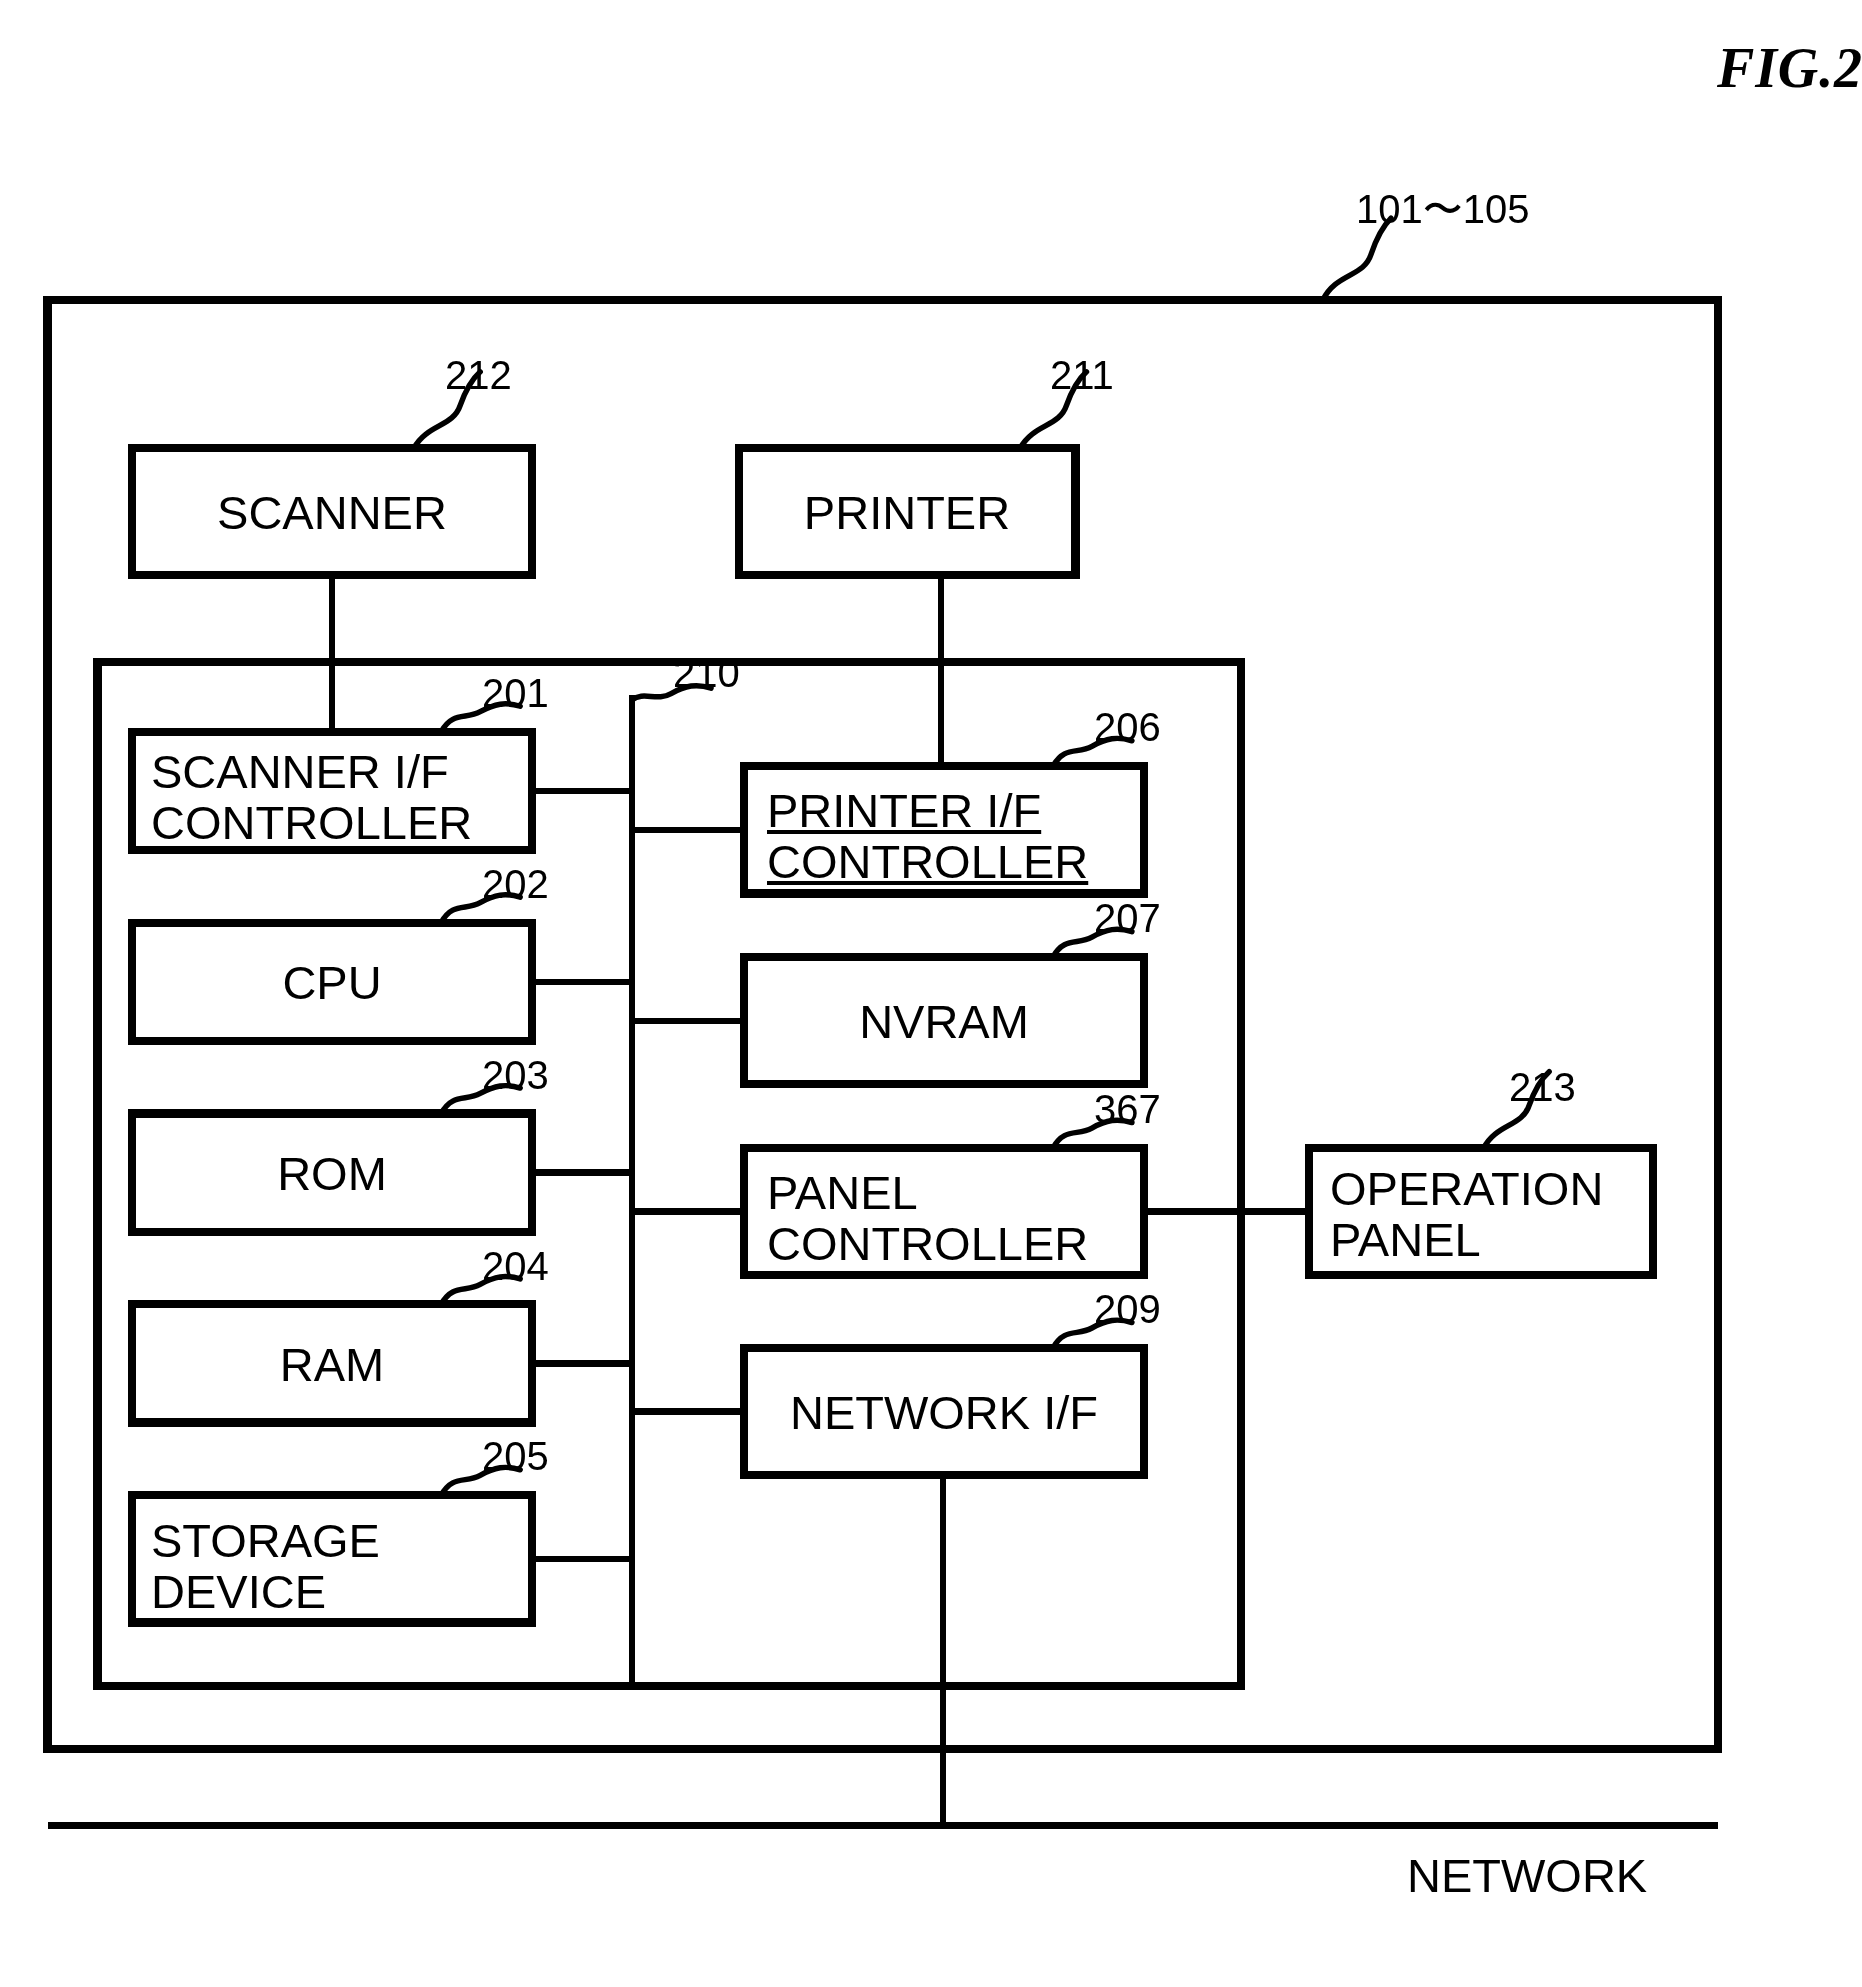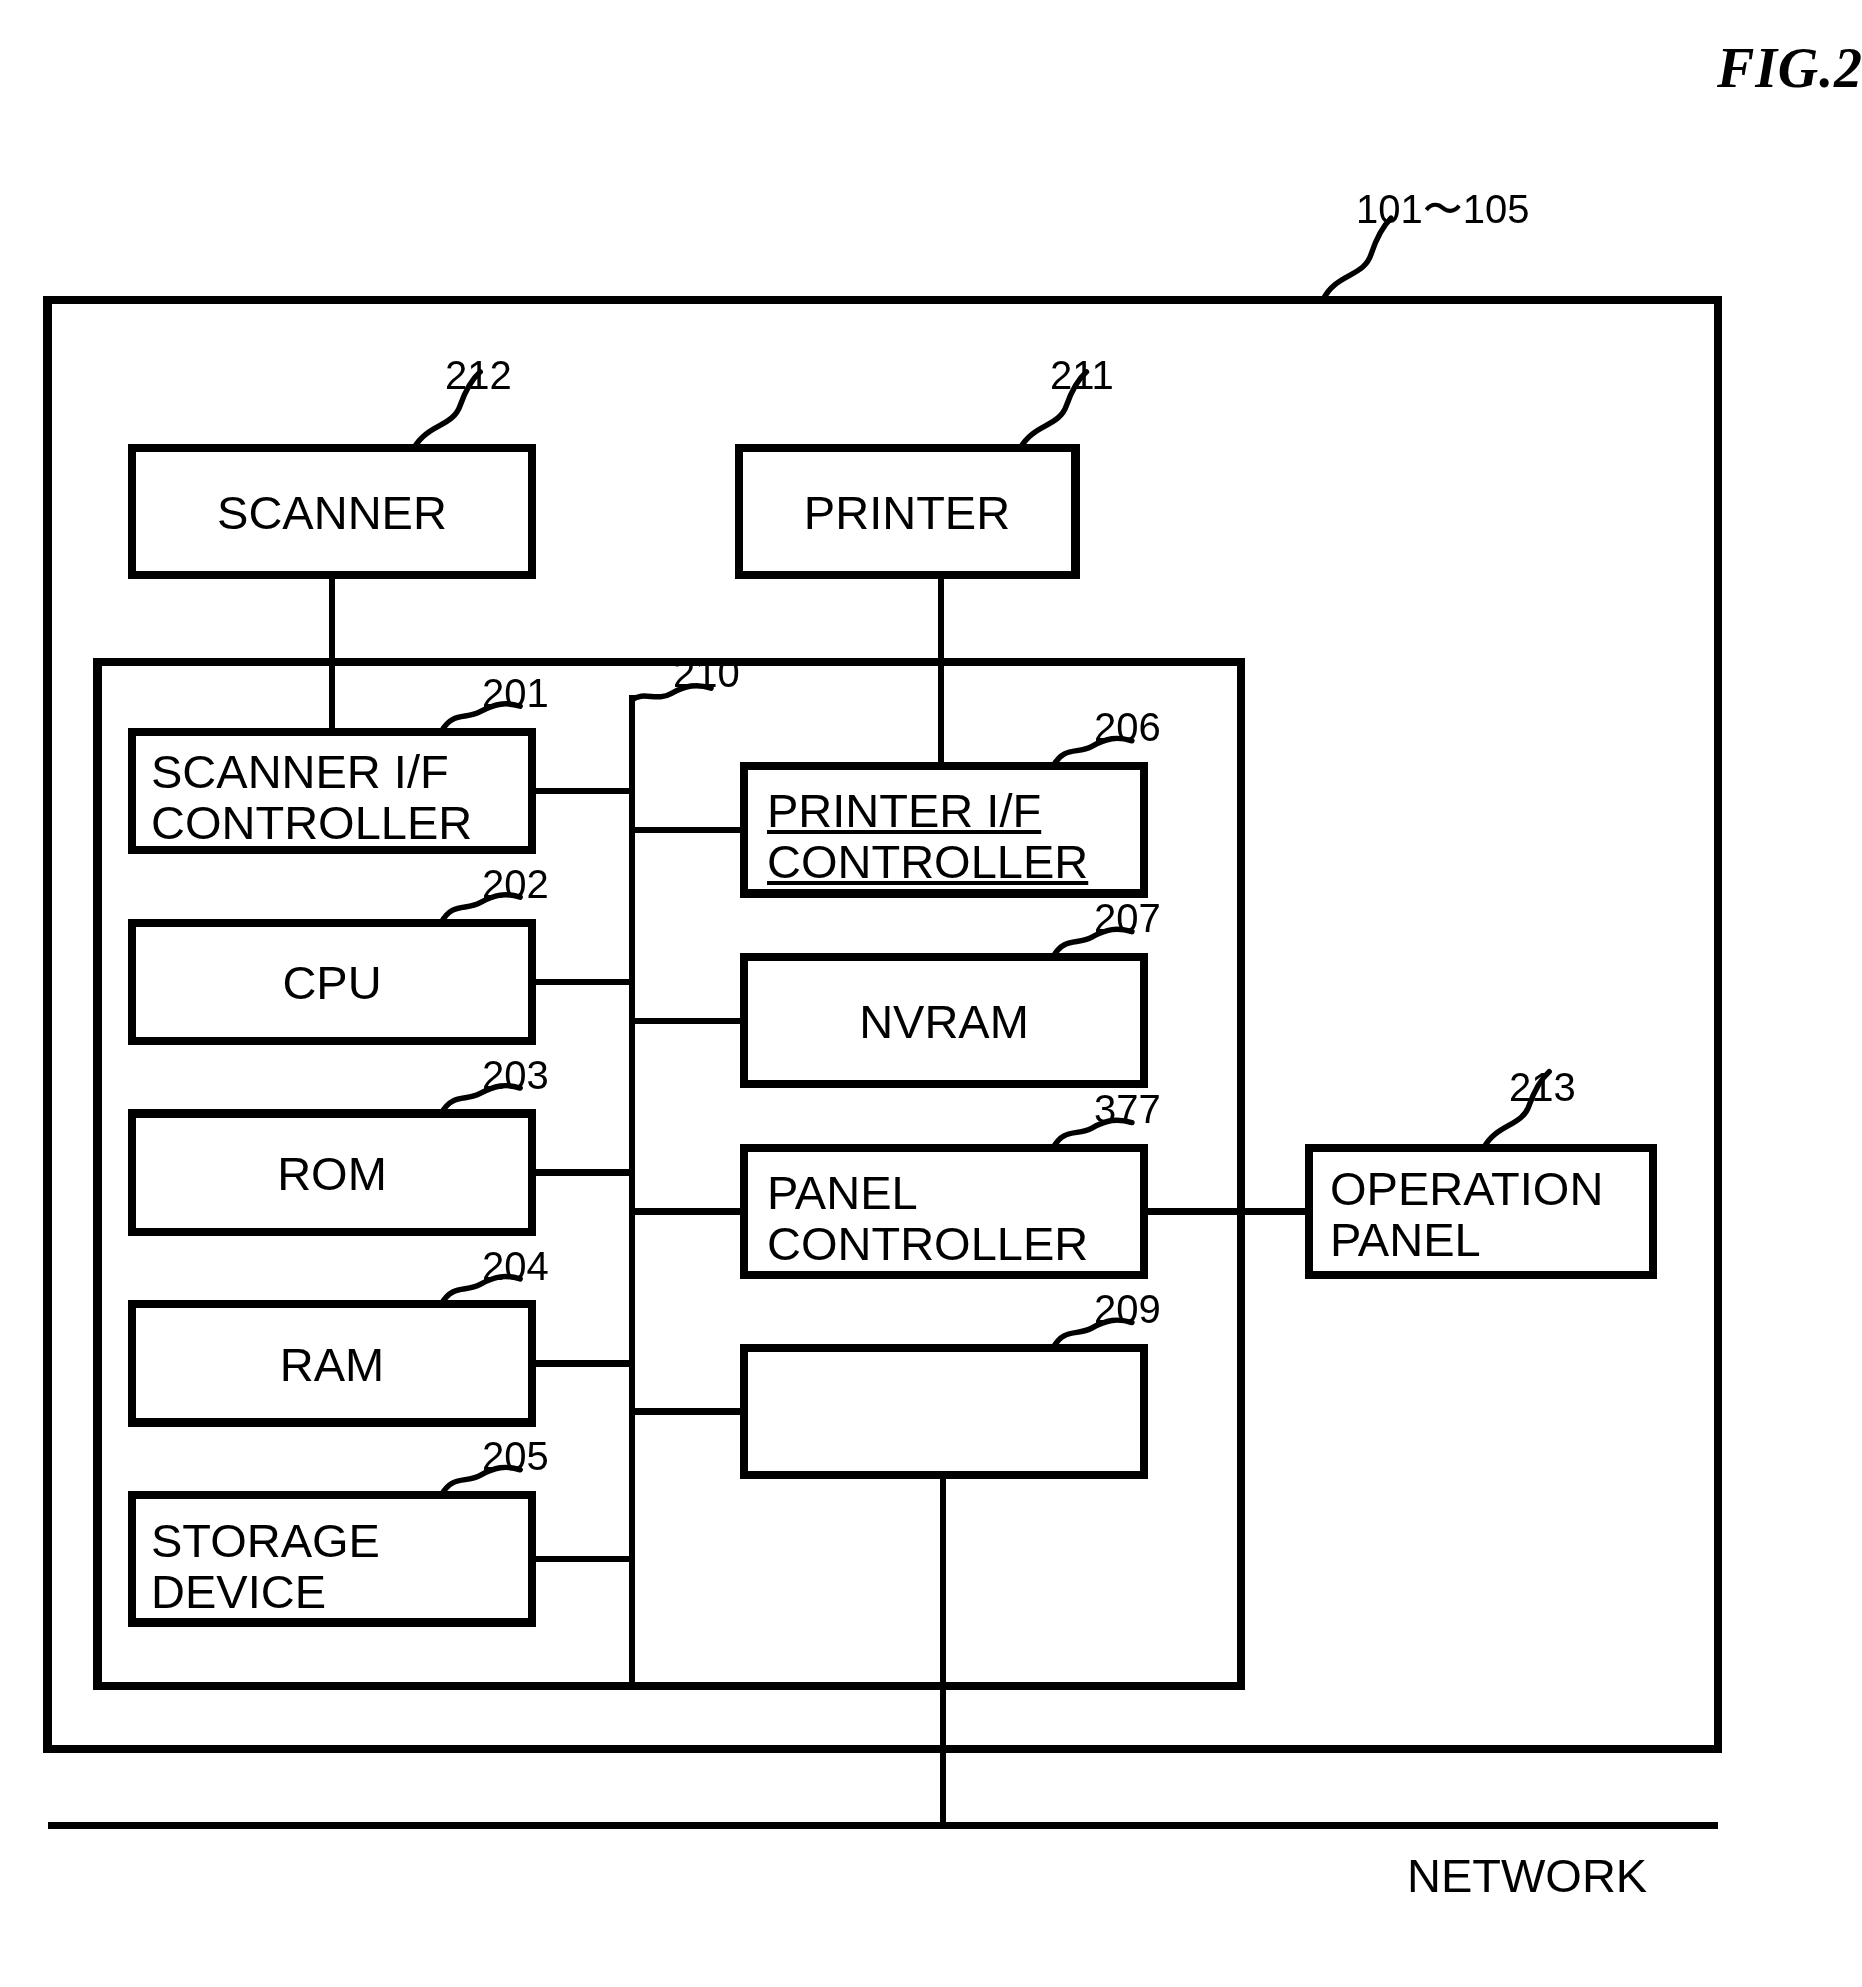--- a/index.html
+++ b/index.html
@@ -151,41 +151,42 @@
   <div class="ref-num" style="left:482px; top:673px;">201</div>
   <div class="ref-num" style="left:482px; top:864px;">202</div>
   <div class="ref-num" style="left:482px; top:1055px;">203</div>
   <div class="ref-num" style="left:482px; top:1246px;">204</div>
   <div class="ref-num" style="left:482px; top:1436px;">205</div>
 
   <div class="ref-num" style="left:673px; top:653px;">210</div>
 
   <div class="ref-num" style="left:1094px; top:707px;">206</div>
   <div class="ref-num" style="left:1094px; top:898px;">207</div>
-  <div class="ref-num" style="left:1094px; top:1089px;">377</div>
+  <div class="ref-num" style="left:1094px; top:1089px;">367</div>
   <div class="ref-num" style="left:1094px; top:1289px;">209</div>
 
   <div class="box-label center" style="left:132px; top:488px; width:400px;">SCANNER</div>
   <div class="box-label center" style="left:739px; top:488px; width:336px;">PRINTER</div>
   <div class="box-label left" style="left:1330px; top:1164px; width:327px;">OPERATION
 PANEL</div>
 
   <div class="box-label left" style="left:151px; top:747px; width:382px;">SCANNER I/F
 CONTROLLER</div>
   <div class="box-label center" style="left:132px; top:958px; width:400px;">CPU</div>
   <div class="box-label center" style="left:132px; top:1340px; width:400px;">RAM</div>
   <div class="box-label center" style="left:132px; top:1149px; width:400px;">ROM</div>
   <div class="box-label left" style="left:151px; top:1516px; width:382px;">STORAGE
 DEVICE</div>
 
   <div class="box-label left" style="left:767px; top:786px; width:382px;text-decoration:underline;">PRINTER I/F
 CONTROLLER</div>
   <div class="box-label center" style="left:744px; top:997px; width:400px;">NVRAM</div>
   <div class="box-label left" style="left:767px; top:1168px; width:382px;">PANEL
 CONTROLLER</div>
+  <div class="box-label center" style="left:744px; top:1388px; width:400px;">NETWORK I/F</div>
 
   <div class="net-label" style="left:1407px; top:1848px;">NETWORK</div>
 
   <div class="hit" style="left:132px; top:448px; width:400px; height:127px;"></div>
   <div class="hit" style="left:739px; top:448px; width:336px; height:127px;"></div>
   <div class="hit" style="left:1309px; top:1148px; width:344px; height:127px;"></div>
 
   <div class="hit" style="left:132px; top:732px; width:400px; height:118px;"></div>
   <div class="hit" style="left:132px; top:923px; width:400px; height:118px;"></div>
   <div class="hit" style="left:132px; top:1114px; width:400px; height:118px;"></div>

